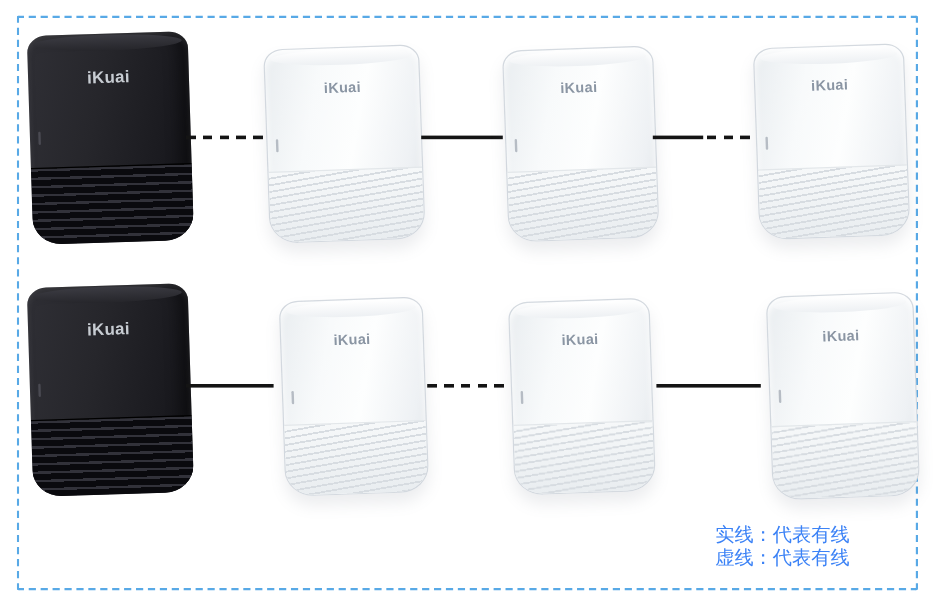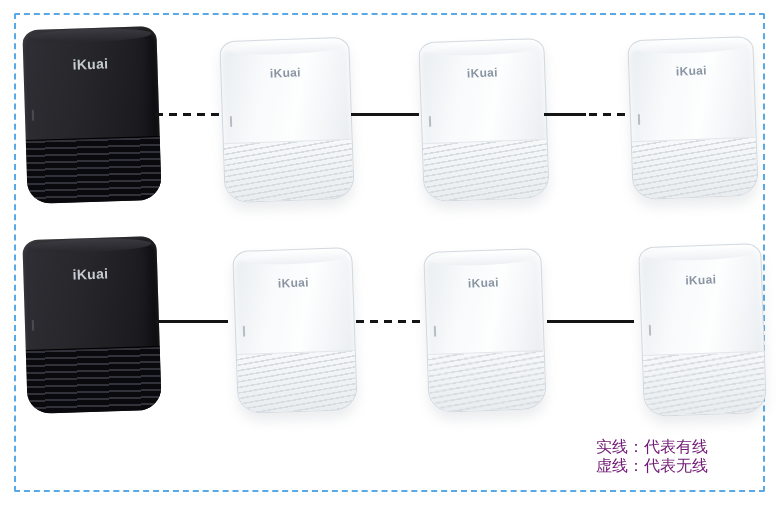--- a/index.html
+++ b/index.html
@@ -82,21 +82,21 @@
   .link { position: absolute; height: 3px; }
   .link.solid { background: #141414; }
   .link.dashed {
     background: repeating-linear-gradient(90deg, #141414 0 8px, rgba(0,0,0,0) 8px 14px);
   }
 
   
   .legend {
     position: absolute;
     left: 596px; top: 437px;
-    color: #701a75;
+    color: #3b82f6;
     font-size: 16px;
     line-height: 19px;
     white-space: nowrap;
   }
 </style>
 </head>
 <body>
 
 <div class="stage">
 
@@ -182,16 +182,16 @@
     <div class="dev-body">
       <div class="dev-top"></div>
       <div class="logo">iKuai</div>
       <span class="led"></span>
       <div class="grille"></div>
     </div>
   </div>
 
   <div class="legend">
     <div>实线：代表有线</div>
-    <div>虚线：代表无线</div>
+    <div>虚线：代表有线</div>
   </div>
 
 </div>
 
 </body></html>

